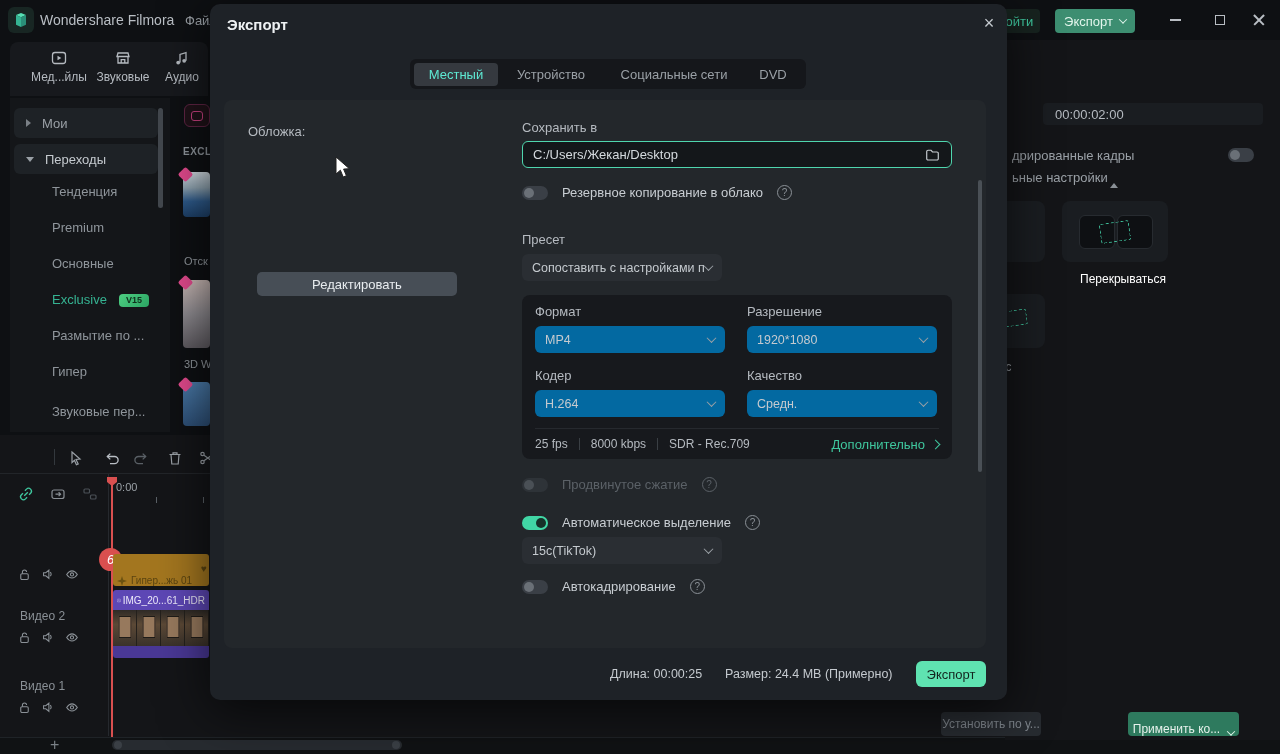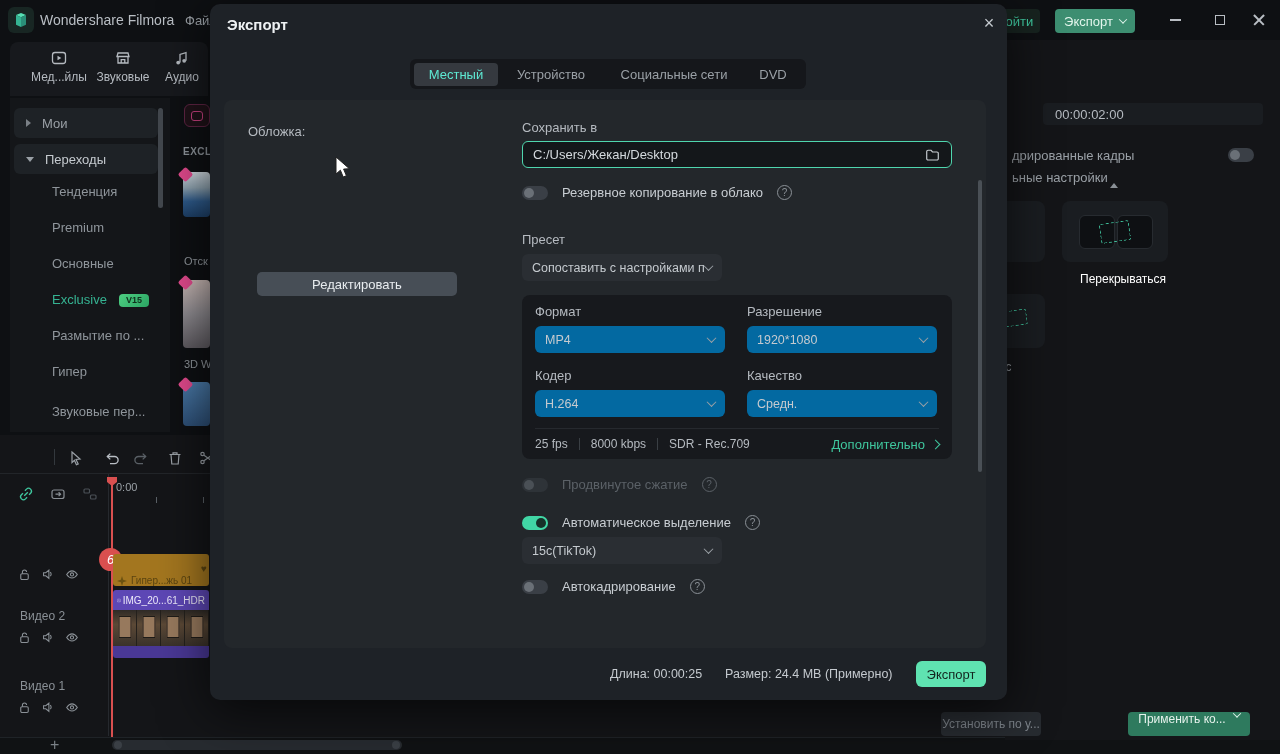--- a/index.html
+++ b/index.html
@@ -72,21 +72,21 @@
 
   
   .right-panel { position:absolute; left:1005px; top:40px; width:275px; height:700px; background:#141518; }
   .timecode { position:absolute; left:1043px; top:103px; width:220px; height:22px; background:#1a1d21; border-radius:4px; font-size:13px; color:#b5bac0; display:flex; align-items:center; padding-left:12px; }
   .rp-text { position:absolute; font-size:13px; color:#9aa0a6; white-space:nowrap; }
   .rp-tile { position:absolute; background:#1a1d21; border-radius:8px; }
   .tile-icon { position:absolute; display:flex; gap:2px; }
   .tile-rect { width:36px; height:34px; background:#0e1013; border:1px solid #272b30; border-radius:6px; }
   .tile-dash { position:absolute; width:30px; height:20px; border:1px dashed #3fbf9a; transform:rotate(-8deg); border-radius:2px; }
   .rp-btn-gray { position:absolute; left:941px; top:712px; width:100px; height:24px; background:#272b30; border-radius:4px; color:#7d838a; font-size:12px; display:flex; align-items:center; justify-content:center; white-space:nowrap; overflow:hidden; }
-  .rp-btn-green { position:absolute; left:1128px; top:712px; width:122px; height:24px; background:#2e7a5e; border-radius:4px; color:#e6f2ec; font-size:12px; display:flex; align-items:flex-start; justify-content:center; gap:8px; white-space:nowrap; }
+  .rp-btn-green { position:absolute; left:1128px; top:712px; width:111px; height:24px; background:#2e7a5e; border-radius:4px; color:#e6f2ec; font-size:12px; display:flex; align-items:flex-end; justify-content:center; gap:8px; white-space:nowrap; }
   .tri-u { width:0; height:0; border-bottom:5px solid #8a9096; border-left:4px solid transparent; border-right:4px solid transparent; }
 
   
   .dialog { position:absolute; left:210px; top:4px; width:797px; height:696px; background:#1e2227; border-radius:10px; box-shadow:0 10px 50px rgba(0,0,0,.65); }
   .dlg-title { position:absolute; left:17px; top:12px; font-size:15px; font-weight:bold; color:#eef1f3; }
   .dlg-close { position:absolute; left:766px; top:6px; width:26px; height:26px; font-size:18px; color:#c5cacf; display:flex; align-items:center; justify-content:center; }
   .tabbar { position:absolute; left:200px; top:55px; width:396px; height:30px; background:#15171b; border-radius:6px; display:flex; align-items:center; padding:0 4px; }
   .tab { font-size:13px; color:#9aa0a6; text-align:center; padding:4px 0; }
   .tab.active { background:#35393f; border-radius:4px; color:#5eead4; }
   .content-panel { position:absolute; left:14px; top:96px; width:762px; height:548px; background:#23272b; border-radius:8px; }

